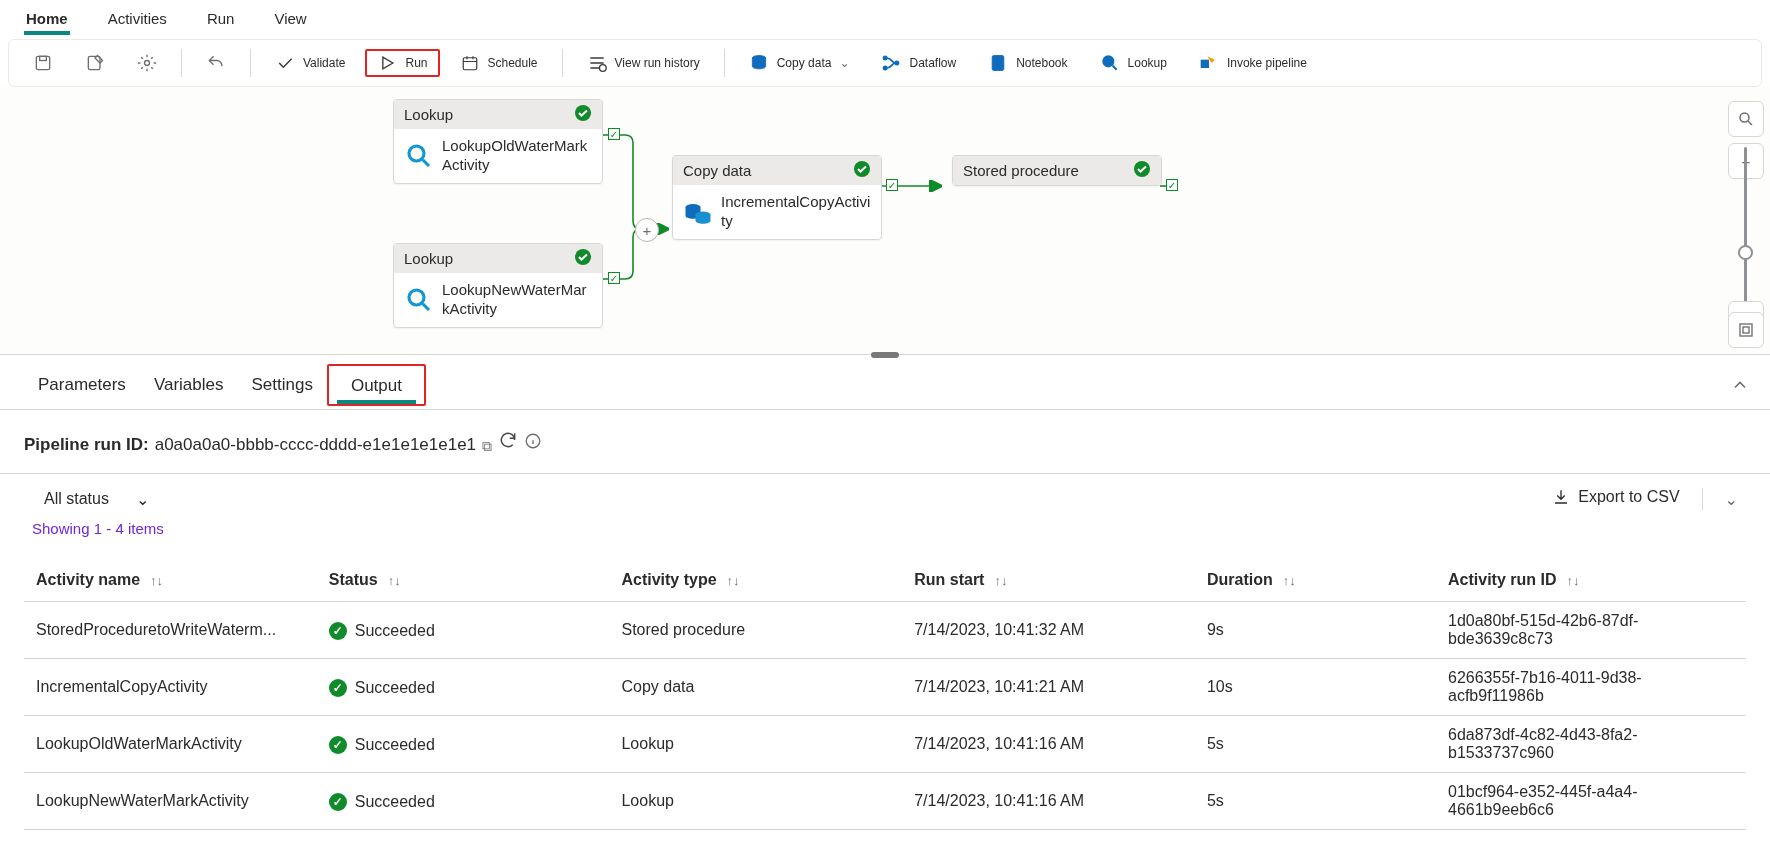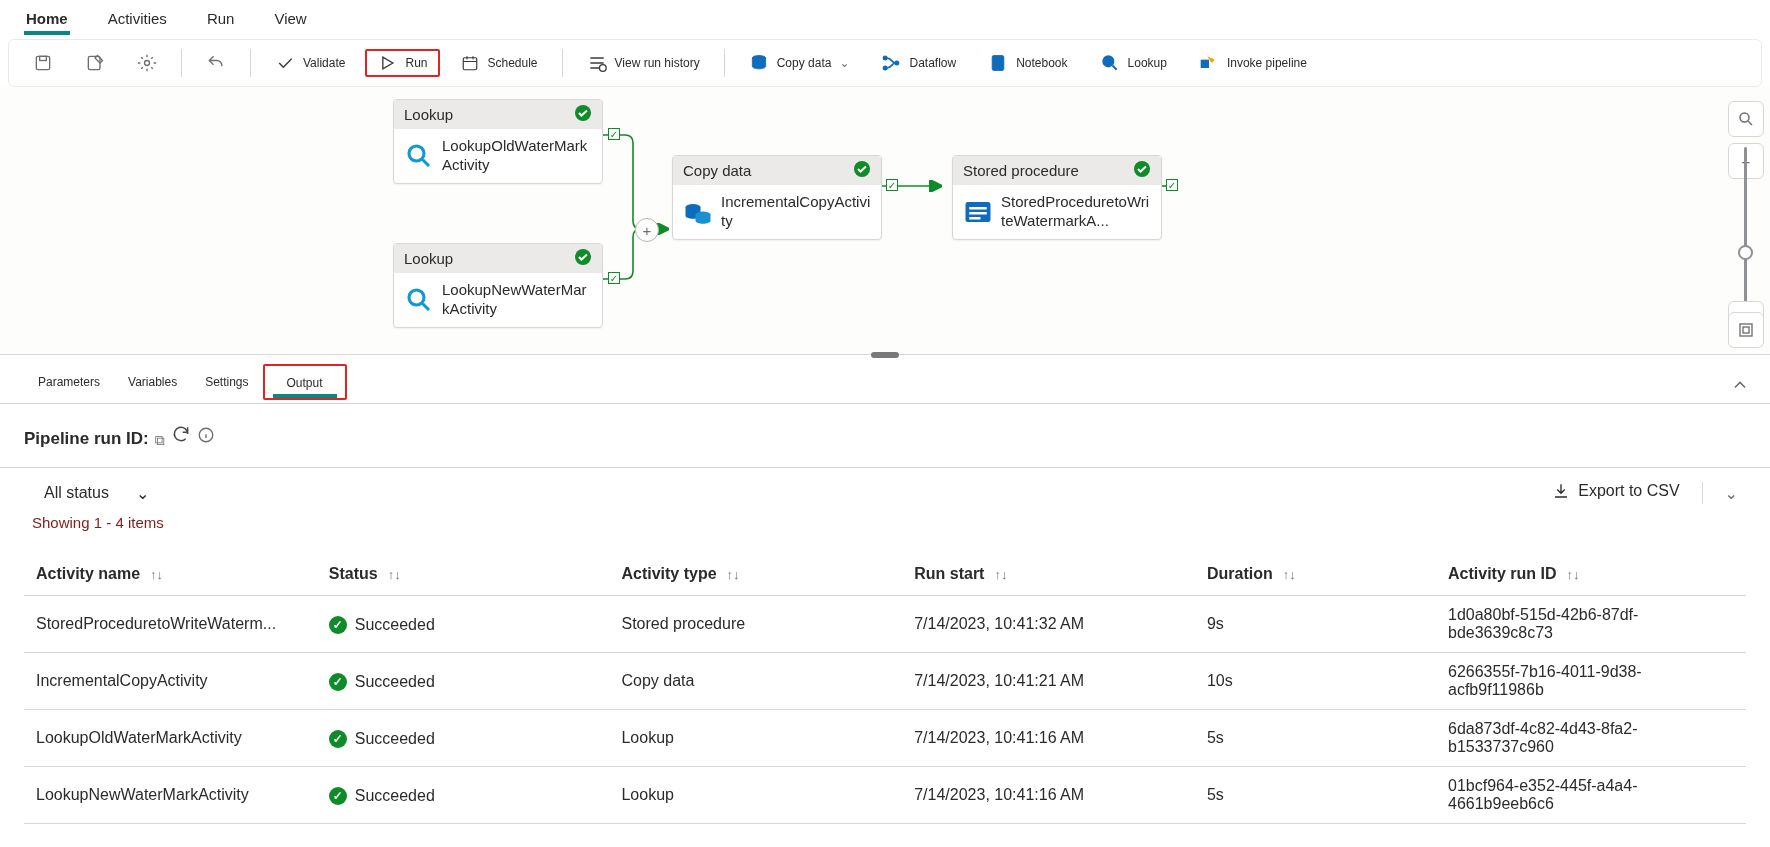--- a/index.html
+++ b/index.html
@@ -37,34 +37,34 @@
   .ct-fit{position:absolute;right:6px;bottom:6px;width:36px;height:36px;border:1px solid var(--grey-20);border-radius:6px;background:#fff;display:flex;align-items:center;justify-content:center;color:var(--grey-50)}
   .node{position:absolute;width:210px;border:1.5px solid var(--grey-20);border-radius:4px;background:#fff;box-shadow:0 1px 2px rgba(0,0,0,.05)}
   .node-head{background:var(--grey-10);padding:4px 10px;font-size:15px;display:flex;align-items:center;justify-content:space-between}
   .node-body{display:flex;align-items:center;gap:8px;padding:8px 10px;font-size:15px;line-height:1.25}
   .node-body .ico{width:30px;height:30px;flex:none}
   .tick{width:12px;height:12px;border:1px solid var(--green);display:inline-flex;align-items:center;justify-content:center;color:var(--green);font-size:10px;background:#fff}
   .conn{position:absolute;stroke:var(--green);fill:none;stroke-width:1.6}
   .plus-node{position:absolute;width:24px;height:24px;border:1px solid var(--grey-30);border-radius:50%;background:#fff;display:flex;align-items:center;justify-content:center;color:var(--grey-50);font-size:15px}
   
   .prop-bar{display:flex;align-items:center;padding:0 24px;border-bottom:1px solid var(--grey-20);position:relative}
-  .prop-tab{padding:14px 14px 14px;cursor:pointer;font-size:12px}
+  .prop-tab{padding:14px 14px 14px;cursor:pointer;font-size:17px}
   .prop-tab.active{font-weight:400;border-bottom:4px solid var(--teal);padding-bottom:4px}
   .collapse-chev{position:absolute;right:20px;top:14px;color:var(--grey-50);cursor:pointer}
   .highlight-out{border:2.5px solid var(--red);padding:2px 8px 0;border-radius:2px}
   
   .runid{display:flex;align-items:flex-end;gap:6px;padding:20px 24px 18px;border-bottom:1px solid var(--grey-20);font-size:17px}
   .runid-lbl{font-weight:700}
   .runid-icn{color:var(--grey-50);cursor:pointer}
   
   .filter{display:flex;align-items:center;justify-content:space-between;padding:14px 32px 6px 44px;font-size:16px}
   .filter-left{display:flex;align-items:center;gap:27px;cursor:pointer}
   .filter-right{display:flex;align-items:center;gap:18px}
   .export{display:flex;gap:8px;color:var(--text);cursor:pointer}
-  .counts{padding:4px 32px 14px;color:#7f1d1d;font-size:15px}
+  .counts{padding:4px 32px 14px;color:#6d28d9;font-size:15px}
   
   table{width:calc(100% - 48px);margin:8px 24px;border-collapse:collapse;font-size:16px}
   th{text-align:left;font-weight:700;padding:12px 12px;border-bottom:1px solid var(--grey-20)}
   th .sort{color:var(--grey-50);margin-left:10px;font-size:13px}
   td{padding:10px 12px;border-bottom:1px solid var(--grey-20)}
   .ok{display:inline-flex;align-items:center;gap:8px}
   .okdot{width:18px;height:18px;border-radius:50%;background:var(--green);display:inline-flex;align-items:center;justify-content:center;color:#fff;font-size:12px;font-weight:700}
   .grip{width:28px;height:6px;background:#797978;border-radius:3px;margin:0 auto;position:relative;top:-3px}
 </style>
 </head>
@@ -271,29 +271,20 @@
   </div>
 
   <div class="node" style="left:952px;top:68px">
     <div class="node-head">
         <span>Stored procedure</span>
       <span><svg width="18" height="18">
             <circle cx="9" cy="9" r="8" fill="#0f8b29"></circle>
             <path d="M5 9l2.5 2.5L13 6.5" stroke="#fff" stroke-width="2" fill="none"></path>
           </svg></span>
       </div>
-    <div class="node-body">
-      <span class="ico"><svg viewBox="0 0 24 24" width="30" height="30">
-            <rect x="2" y="4" width="20" height="16" rx="2" fill="#0f6cbd"></rect>
-            <rect x="5" y="8" width="14" height="2" fill="#fff"></rect>
-            <rect x="5" y="12" width="14" height="2" fill="#fff"></rect>
-            <rect x="5" y="16" width="9" height="2" fill="#fff"></rect>
-          </svg></span>
-      <span style="word-break:break-all">StoredProceduretoWriteWatermarkA...</span>
-    </div>
   </div>
 
   <div class="canvas-tools">
     <div class="ct-btn">
         <svg viewBox="0 0 24 24" width="18" height="18" fill="none" stroke="#6e6e6e" stroke-width="2">
           <circle cx="10" cy="10" r="6"></circle>
           <path d="M15 15l5 5"></path>
         </svg>
       </div>
     <div class="ct-btn" style="margin-top:2px">+</div>
@@ -318,20 +309,21 @@
   <div class="highlight-out">
       <div class="prop-tab active" style="padding-top:8px">Output</div>
     </div>
   <div class="collapse-chev"><svg width="20" height="20" viewBox="0 0 24 24" fill="none" stroke="#6e6e6e" stroke-width="2">
         <path d="M6 15l6-6 6 6"></path>
       </svg></div>
 </div>
 
 <div class="runid">
   <span class="runid-lbl">Pipeline run ID:</span>
+  <span>a0a0a0a0-bbbb-cccc-dddd-e1e1e1e1e1e1</span>
   <span class="runid-icn" style="font-size:14px">⧉</span>
   <span class="runid-icn"><svg width="20" height="20" viewBox="0 0 24 24" fill="none" stroke="#494949" stroke-width="1.8">
         <path d="M20 12a8 8 0 10-2.3 5.6M20 4v6h-6"></path>
       </svg></span>
   <span class="runid-icn"><svg width="18" height="18" viewBox="0 0 24 24" fill="none" stroke="#6e6e6e" stroke-width="1.8">
         <circle cx="12" cy="12" r="9"></circle>
         <path d="M12 8h.01M12 11v5"></path>
       </svg></span>
 </div>
 

